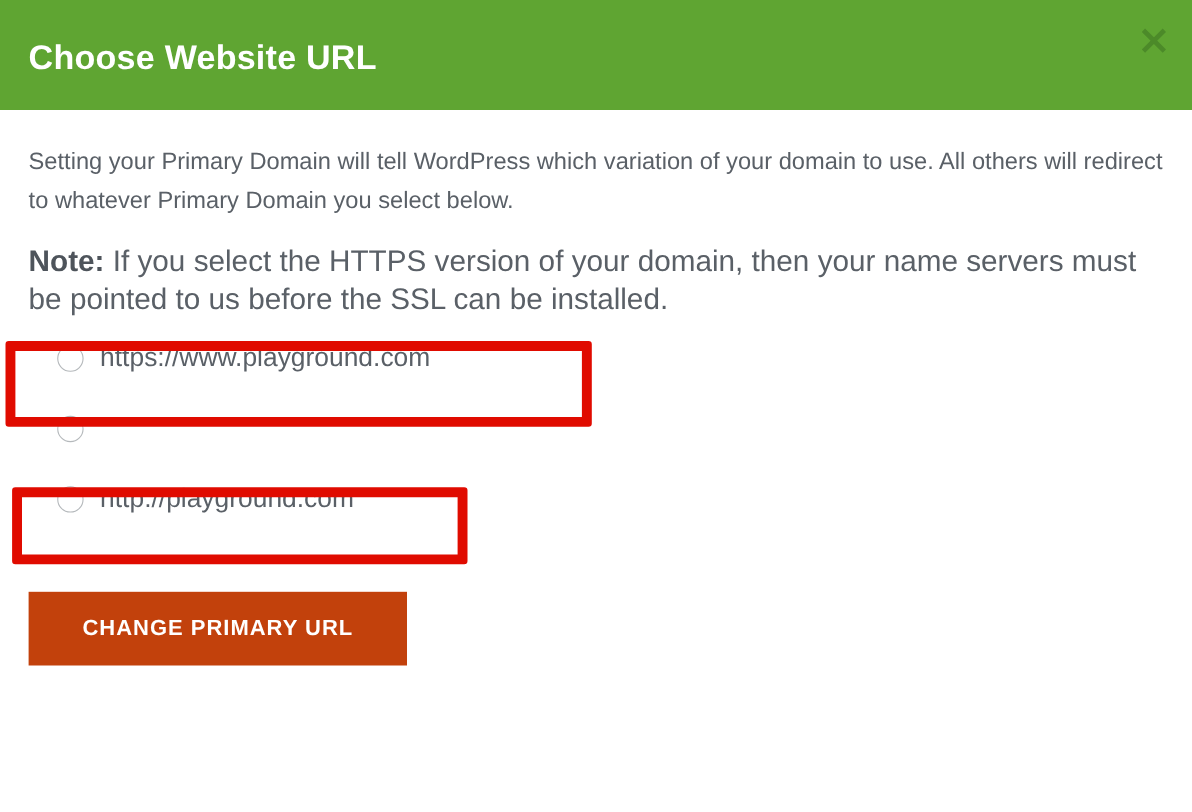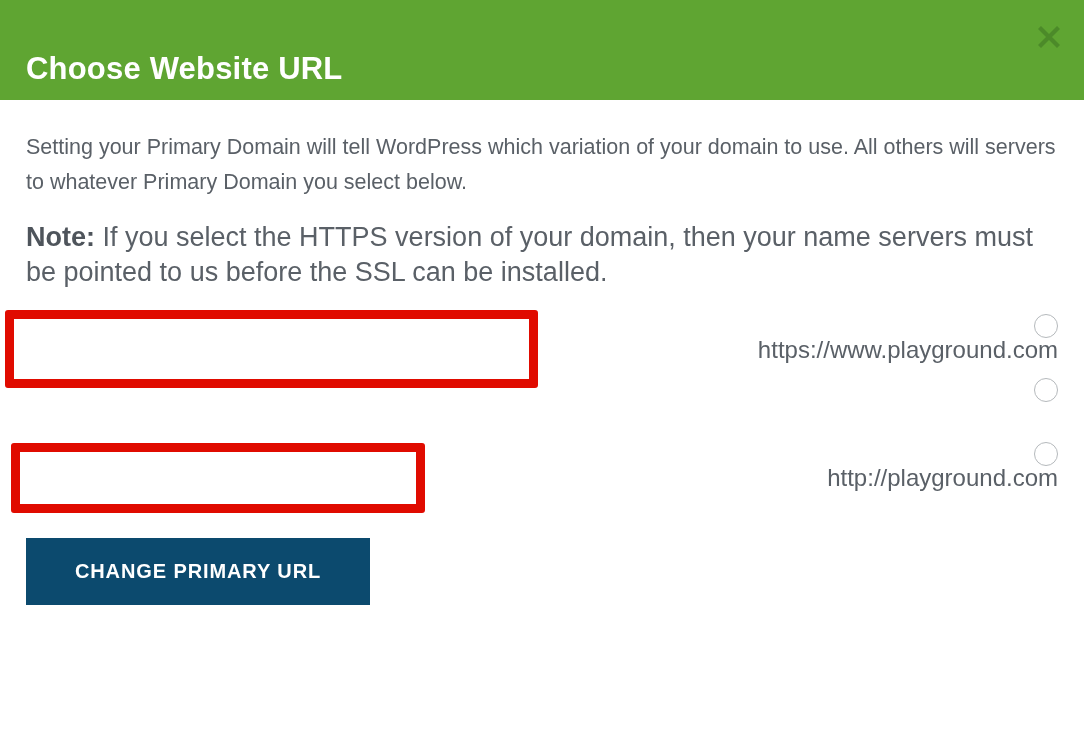--- a/index.html
+++ b/index.html
@@ -22,21 +22,21 @@
     background: #ffffff;
     position: relative;
   }
 
   
   .modal-header {
     height: 100px;
     background: #5FA532;
     position: relative;
     display: flex;
-    align-items: flex-end;
+    align-items: center;
     padding: 16px 26px;
   }
   .modal-title {
     color: #ffffff;
     font-size: 31px;
     font-weight: bold;
     letter-spacing: 0.2px;
     line-height: 1;
     margin: 0;
     padding-top: 4px;
@@ -77,25 +77,24 @@
   }
   .note-label { font-weight: bold; color: #4E545B; }
 
   
   .options {
     margin-top: 24px;
     position: relative;
   }
   .option-row {
     display: flex;
-    align-items: flex-end;
+    align-items: flex-start;
     height: 64px;
     padding-left: 26px;
     position: relative;
-    flex-direction: column;
   }
   .radio {
     width: 24px;
     height: 24px;
     border: 1.6px solid #B5B9BC;
     border-radius: 50%;
     background: #ffffff;
     flex: 0 0 auto;
     cursor: pointer;
   }
@@ -116,21 +115,21 @@
     pointer-events: none;
   }
   #annot-0 { left: 5px;  top: 310px; width: 533px; height: 78px; }
   #annot-1 { left: 11px; top: 443px; width: 414px; height: 70px; }
 
   
   .footer {
     padding: 32px 26px 0 26px;
   }
   .primary-btn {
-    background: #0c4a6e;
+    background: #c2410c;
     color: #ffffff;
     border: none;
     font-family: "Liberation Sans", sans-serif;
     font-size: 20px;
     font-weight: bold;
     letter-spacing: 0.9px;
     padding: 0 30px;
     height: 67px;
     min-width: 344px;
     cursor: pointer;
@@ -147,21 +146,21 @@
     <button class="close-btn">
       <span>
         <svg width="26" height="26" viewBox="0 0 26 26" aria-hidden="true">
           <path d="M3.5 3.5 L22.5 22.5 M22.5 3.5 L3.5 22.5" stroke="#4C8A29" stroke-width="4.2" stroke-linecap="butt"></path>
         </svg>
       </span>
     </button>
   </div>
 
   <div class="modal-body">
-    <p class="intro-text">Setting your Primary Domain will tell WordPress which variation of your domain to use. All others will servers to whatever Primary Domain you select below.</p>
+    <p class="intro-text">Setting your Primary Domain will tell WordPress which variation of your domain to use. All others will redirect to whatever Primary Domain you select below.</p>
     <p class="note-text"><span class="note-label">Note:</span><span> If you select the HTTPS version of your domain, then your name servers must be pointed to us before the SSL can be installed.</span></p>
 
     <div class="options">
 
       <div class="option-row">
         <span class="radio"></span>
         <span class="option-label">https://www.playground.com</span>
       </div>
 
 

